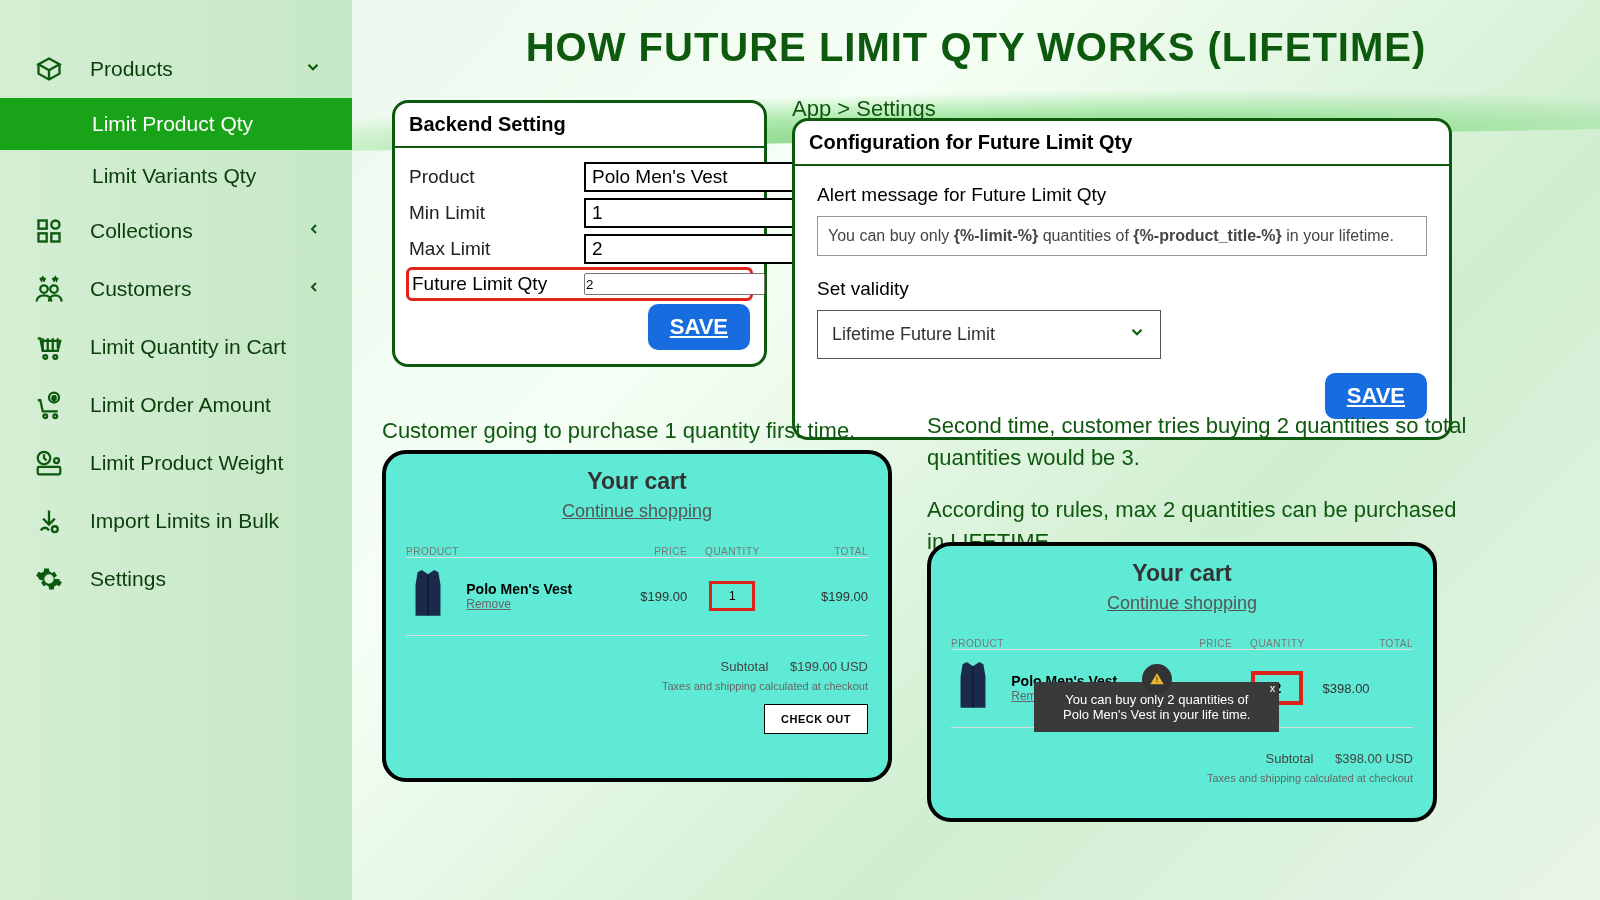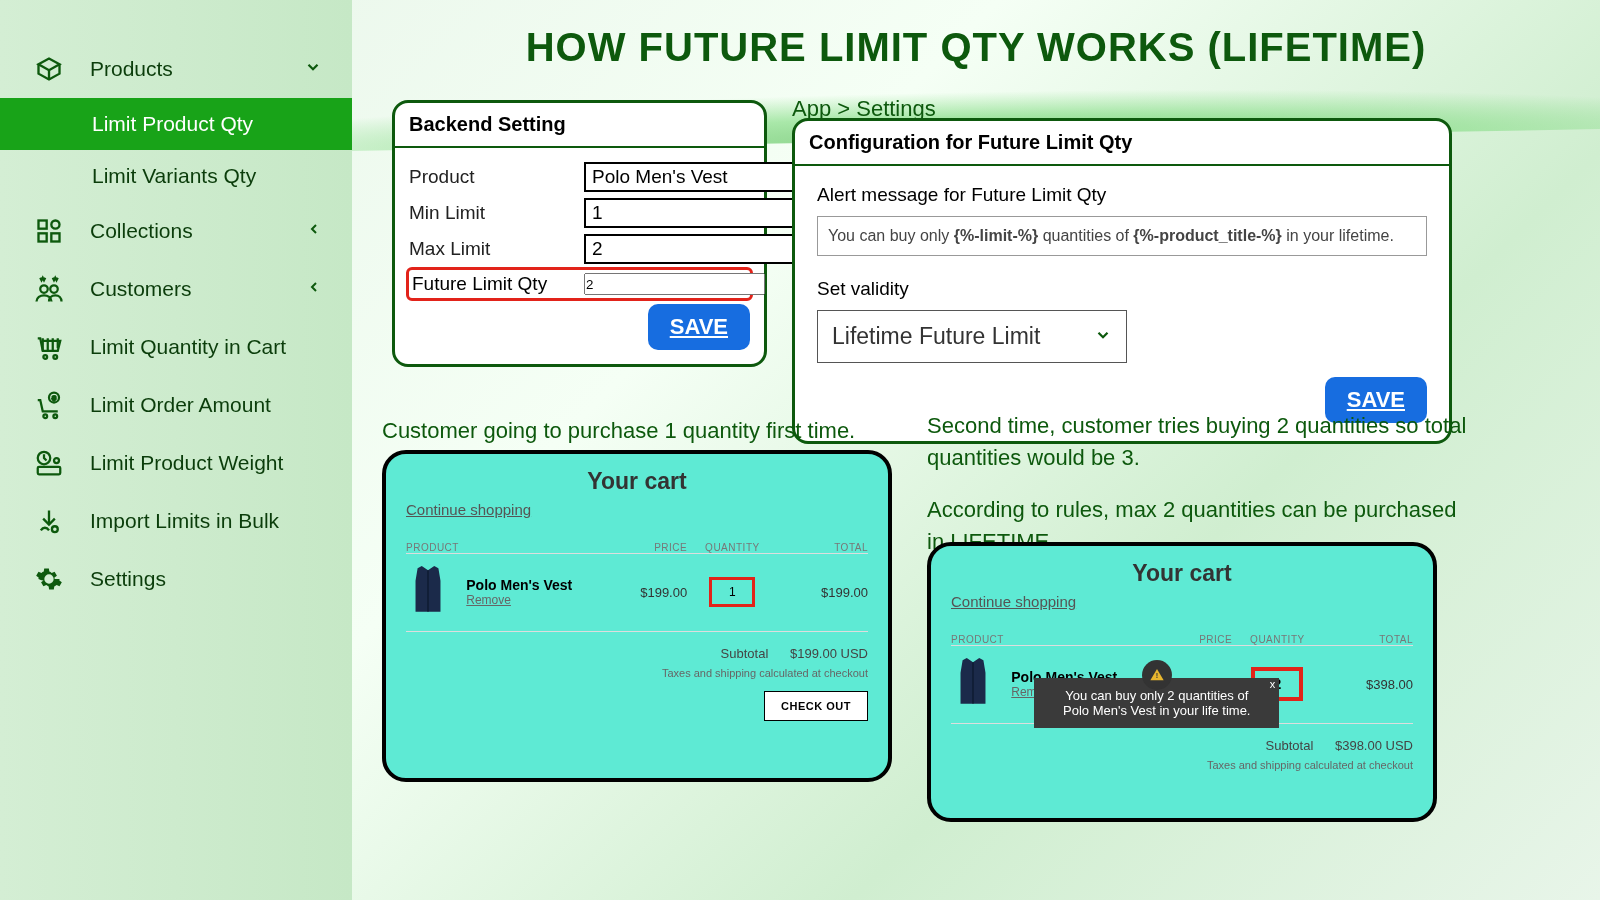--- a/index.html
+++ b/index.html
@@ -55,52 +55,52 @@
 }
 .crumb { position: absolute; left: 440px; top: 96px; font-size: 22px; color: #0d590d; }
 .panel-config { left: 440px; top: 118px; width: 660px; }
 .config-body { padding: 18px 22px; }
 .config-body .lbl { font-size: 19px; margin-bottom: 10px; display: block; }
 .alert-box {
   border: 1px solid #999; padding: 10px; font-size: 16px; color: #444;
   margin-bottom: 22px;
 }
 .dropdown {
-  width: 310px; border: 1px solid #555; padding: 12px 14px;
+  width: 344px; border: 1px solid #555; padding: 12px 14px;
   display: flex; justify-content: space-between; align-items: center;
-  font-size: 23px; color: #333;
+  font-size: 18px; color: #333;
 }
 .caption {
   position: absolute; font-size: 22px; color: #0d590d; line-height: 1.45;
 }
 .cap1 { left: 30px; top: 415px; }
 .cap2 { left: 575px; top: 410px; width: 540px; }
 .cart-panel {
   background: #5eead4; border: 4px solid #000; border-radius: 24px;
   position: absolute; padding: 14px 20px;
 }
 .cart1 { left: 30px; top: 450px; width: 510px; height: 332px; }
 .cart2 { left: 575px; top: 542px; width: 510px; height: 280px; }
 .cart-title { text-align: center; font-size: 23px; font-weight: 700; color: #333; }
-.cart-cont { font-size: 15px; text-decoration: underline; color: #555; margin-top: 6px; margin-bottom: 24px; }
+.cart-cont { text-align: center; font-size: 18px; text-decoration: underline; color: #555; margin-top: 6px; margin-bottom: 24px; }
 .cart-head { font-size: 10px; color: #777; letter-spacing: 0.5px; }
 .cart-row td { padding: 10px 0; }
 .cart-table { width: 100%; border-collapse: collapse; }
 .cart-table tr.hr td { border-bottom: 1px solid #ddd; }
 .cart-table tr.rowdivider td { border-bottom: 1px solid #ddd; height: 1px; }
 .vest-icon { width: 44px; height: 52px; }
 .prod-name { font-size: 14px; font-weight: 700; }
 .remove { font-size: 12px; text-decoration: underline; color: #666; }
 .price, .total { font-size: 13px; color: #333; }
 .qty-box {
   border: 3px solid #e2231a; width: 46px; height: 30px;
   display: flex; align-items: center; justify-content: center;
   font-size: 12px; margin: 0 auto;
 }
-.subtotal-row { text-align: right; font-size: 13px; color: #444; margin-top: 14px; }
+.subtotal-row { text-align: right; font-size: 13px; color: #444; margin-top: 23px; }
 .taxline { text-align: right; font-size: 11px; color: #666; margin-top: 6px; }
 .checkout-btn { float: right; border: 1px solid #000; background: #fff; font-size: 11px; font-weight: 700; padding: 8px 16px; margin-top: 12px; letter-spacing: 0.5px; }
 .toast {
   position: absolute; background: #3a3a3a; color: #fff; font-size: 13px;
   text-align: center; padding: 10px 26px; border-radius: 0; width: 245px;
   left: 23px; bottom: -6px;
 }
 .toast-x { position: absolute; right: 4px; top: 0; font-size: 11px; }
 .toast-warn {
   position: absolute; top: -18px; left: 50%; transform: translateX(-50%);
@@ -367,21 +367,21 @@
             </div>
             <span class="toast-x">x</span>
             <div>You can buy only 2 quantities of</div>
             <div>Polo Men's Vest in your life time.</div>
           </div>
         </td>
         <td class="price" style="text-align:right">$199.00</td>
         <td>
               <div class="qty-box" style="border-width:4px;width:52px;height:34px;font-size:14px;font-weight:700">2</div>
             </td>
-        <td class="total" style="text-align:right">$398.00</td>
+        <td class="total" style="">$398.00</td>
       </tr>
       <tr class="rowdivider">
             <td colspan="5"></td>
           </tr>
     </tbody>
       </table>
     <div class="subtotal-row"><span>Subtotal</span>&nbsp;&nbsp;&nbsp;&nbsp;&nbsp;&nbsp;<span>$398.00 USD</span></div>
     <div class="taxline">Taxes and shipping calculated at checkout</div>
   </div>
 </main>

